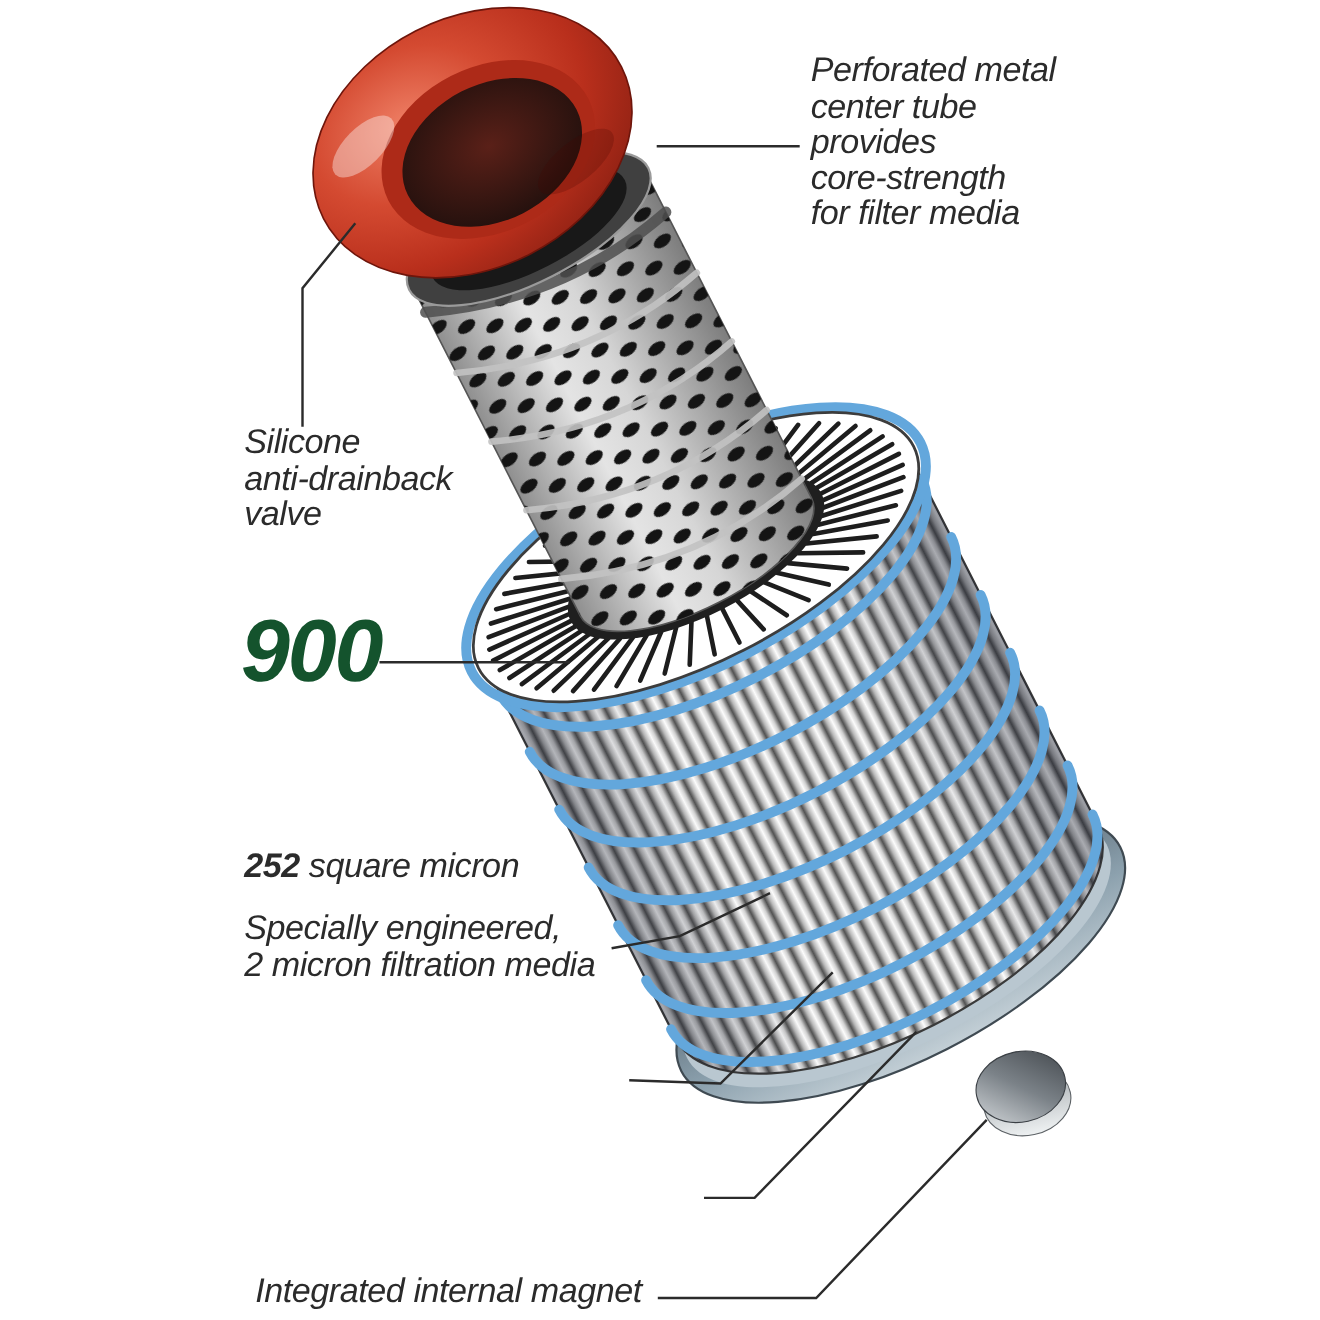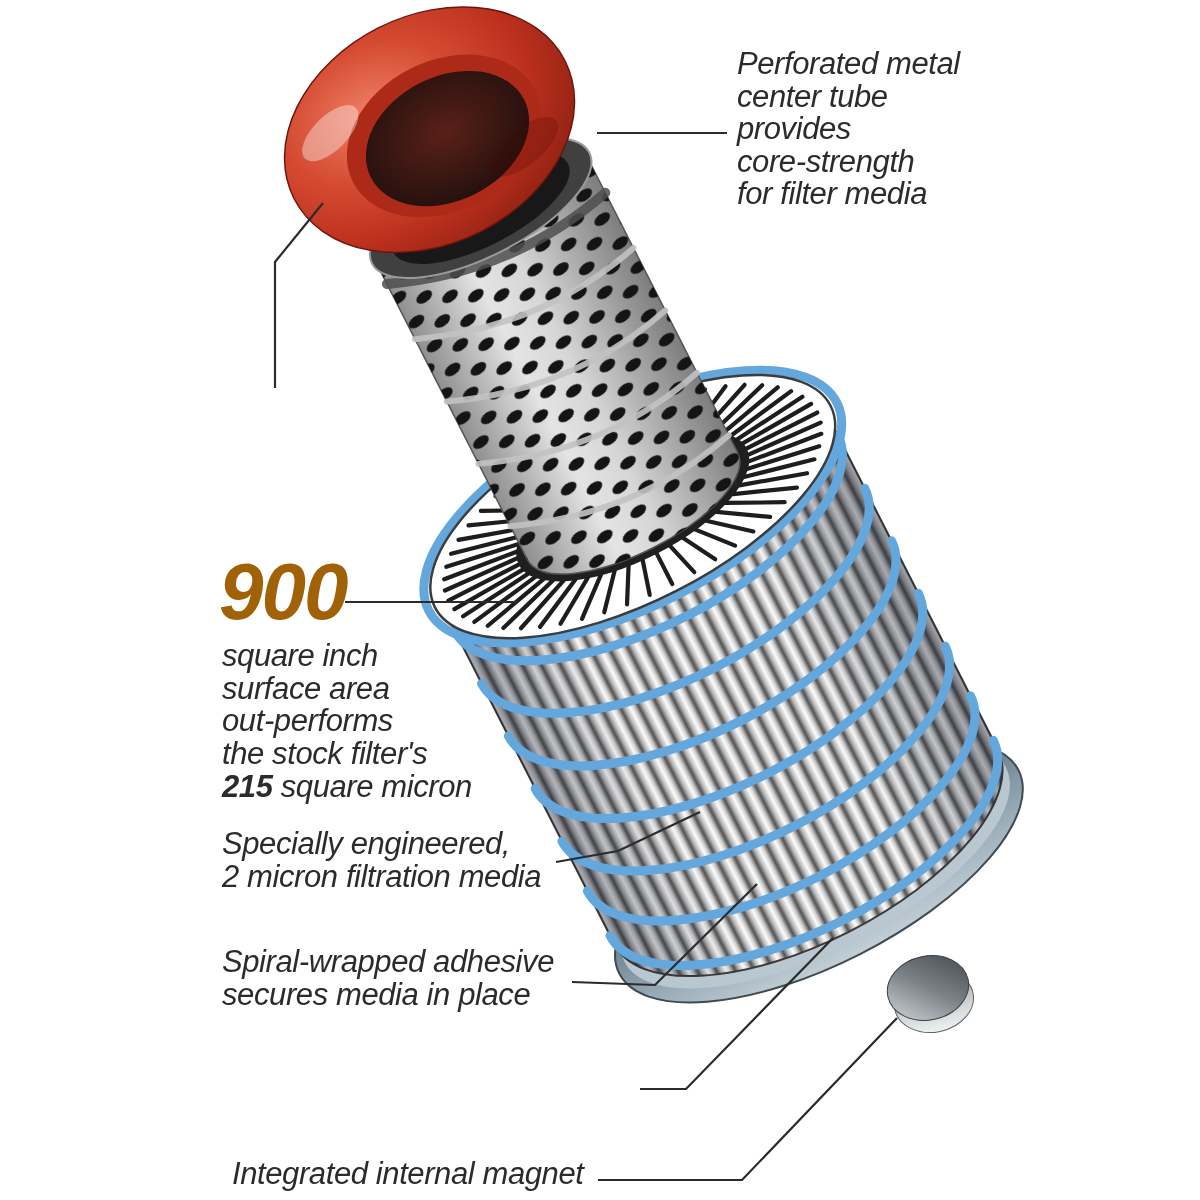--- a/index.html
+++ b/index.html
@@ -15,21 +15,21 @@
     color:#2b2b2b;
     white-space:pre-line;
   }
   .big-num{
     position:absolute;
     font-style:italic;
     font-weight:bold;
     font-size:80px;
     line-height:1;
     letter-spacing:-2px;
-    color:#a16207;
+    color:#14532d;
   }
   .bold{font-weight:bold;}
 </style>
 </head>
 <body>
 
 <div class="stage">
 
 <svg width="1200" height="1200" viewBox="0 0 1200 1200">
   <defs>
@@ -199,32 +199,29 @@
     <path d="M 598 1180 L 742 1180 L 897 1018" stroke="#2b2b2b"></path>
   </g>
 </svg>
 
 <div class="label" style="left:737px;top:48px;">Perforated metal
 center tube
 provides
 core-strength
 for filter media</div>
 
+<div class="label" style="left:222px;top:386px;">Silicone
+anti-drainback
+valve</div>
 
 <div class="big-num" style="left:219px;top:552px;">900</div>
 
-<div class="label" style="left:222px;top:640px;">square inch
-surface area
-out-performs
-the stock filter's</div>
-
-<div class="label" style="left:222px;top:771px;"><span class="bold">215</span><span> square micron</span></div>
+
+<div class="label" style="left:222px;top:771px;"><span class="bold">252</span><span> square micron</span></div>
 
 <div class="label" style="left:222px;top:828px;">Specially engineered,
 2 micron filtration media</div>
 
-<div class="label" style="left:222px;top:946px;">Spiral-wrapped adhesive
-secures media in place</div>
 
 
 <div class="label" style="left:232px;top:1158px;">Integrated internal magnet</div>
 
 </div>
 
 </body></html>

